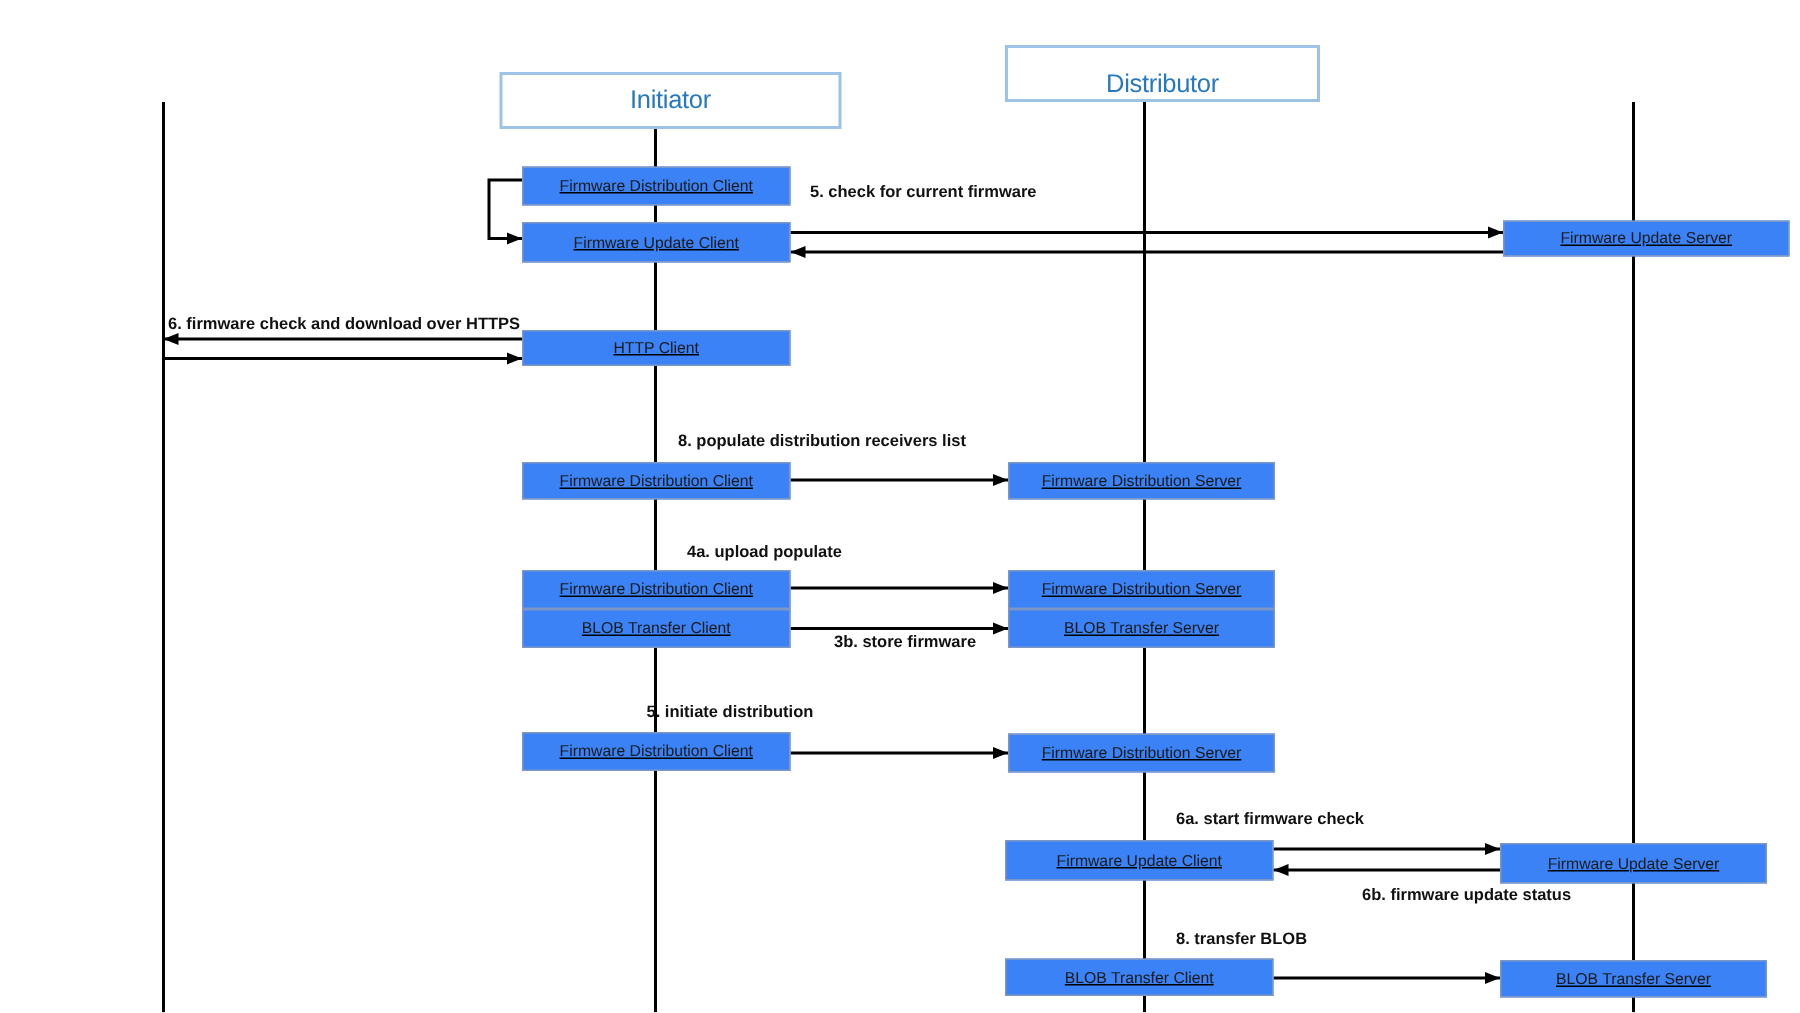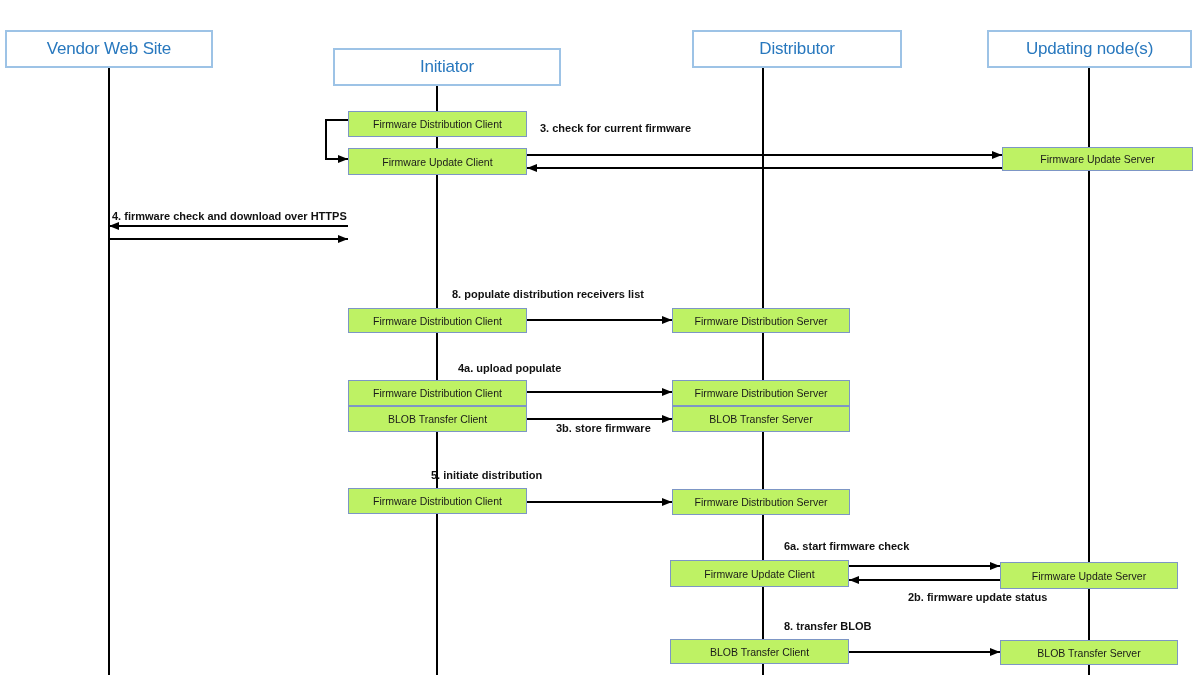--- a/index.html
+++ b/index.html
@@ -2,22 +2,22 @@
 <html><head>
 <meta charset="utf-8">
 <style>
   html,body{margin:0;padding:0;background:#ffffff;}
   #stage{position:relative;width:1200px;height:675px;background:#ffffff;overflow:hidden;
          font-family:"Liberation Sans",sans-serif;}
   .actor{position:absolute;top:30px;height:38px;background:#ffffff;border:2px solid #9DC3E6;
          box-sizing:border-box;display:flex;align-items:center;justify-content:center;z-index:3;}
   .actor span{font-size:17px;letter-spacing:-0.2px;color:#2878BE;white-space:nowrap;}
   .lifeline{position:absolute;width:2px;background:#000000;z-index:1;}
-  .node{position:absolute;background:#bef264;border:1px solid #7D96C5;box-sizing:border-box;
-        display:flex;align-items:center;justify-content:center;z-index:4;}
+  .node{position:absolute;background:#3b82f6;border:1px solid #7D96C5;box-sizing:border-box;
+        display:flex;align-items:center;justify-content:center;z-index:4;text-decoration:underline;}
   .node span{font-size:10.5px;color:#1a1a1a;white-space:nowrap;}
   .msg{position:absolute;font-size:11px;line-height:13px;font-weight:bold;color:#111111;
        white-space:nowrap;z-index:5;}
   #arrows{position:absolute;left:0;top:0;z-index:2;}
 </style>
 </head>
 <body>
 
 <div id="stage">
   <svg id="arrows" width="1200" height="675">
@@ -39,44 +39,41 @@
       <polygon points="672,419 662,415 662,423" fill="#000000"></polygon>
       <polyline points="527,502 672,502" fill="none" stroke="#000000" stroke-width="2"></polyline>
       <polygon points="672,502 662,498 662,506" fill="#000000"></polygon>
       <polyline points="849,566 1000,566" fill="none" stroke="#000000" stroke-width="2"></polyline>
       <polygon points="1000,566 990,562 990,570" fill="#000000"></polygon>
       <polyline points="1000,580 849,580" fill="none" stroke="#000000" stroke-width="2"></polyline>
       <polygon points="849,580 859,576 859,584" fill="#000000"></polygon>
       <polyline points="849,652 1000,652" fill="none" stroke="#000000" stroke-width="2"></polyline>
       <polygon points="1000,652 990,648 990,656" fill="#000000"></polygon>
     </svg>
-<div class="actor" style="left: 5px; width: 208px;">
-      <span>Vendor Web Site</span>
-    </div>
     <div class="lifeline" style="left: 108px; top: 68px; height: 607px;"></div>
     <div class="actor" style="left: 333px; width: 228px; margin-top: 18px;">
       <span>Initiator</span>
     </div>
     <div class="lifeline" style="left: 436px; top: 68px; height: 607px;"></div>
-    <div class="actor" style="left: 692px; width: 210px;">
+    <div class="actor" style="left: 670px; width: 210px; align-items: flex-end;">
       <span>Distributor</span>
     </div>
     <div class="lifeline" style="left: 762px; top: 68px; height: 607px;"></div>
-    <div class="actor" style="left: 987px; width: 205px;">
-      <span>Updating node(s)</span>
-    </div>
     <div class="lifeline" style="left: 1088px; top: 68px; height: 607px;"></div>
     <div class="node" style="left: 348px; top: 111px; width: 179px; height: 26px;">
       <span>Firmware Distribution Client</span>
     </div>
     <div class="node" style="left: 348px; top: 148px; width: 179px; height: 27px;">
       <span>Firmware Update Client</span>
     </div>
     <div class="node" style="left: 1002px; top: 147px; width: 191px; height: 24px;">
       <span>Firmware Update Server</span>
+    </div>
+    <div class="node" style="left: 348px; top: 220px; width: 179px; height: 24px;">
+      <span>HTTP Client</span>
     </div>
     <div class="node" style="left: 348px; top: 308px; width: 179px; height: 25px;">
       <span>Firmware Distribution Client</span>
     </div>
     <div class="node" style="left: 672px; top: 308px; width: 178px; height: 25px;">
       <span>Firmware Distribution Server</span>
     </div>
     <div class="node" style="left: 348px; top: 380px; width: 179px; height: 26px;">
       <span>Firmware Distribution Client</span>
     </div>
@@ -100,22 +97,22 @@
     </div>
     <div class="node" style="left: 1000px; top: 562px; width: 178px; height: 27px;">
       <span>Firmware Update Server</span>
     </div>
     <div class="node" style="left: 670px; top: 639px; width: 179px; height: 25px;">
       <span>BLOB Transfer Client</span>
     </div>
     <div class="node" style="left: 1000px; top: 640px; width: 178px; height: 25px;">
       <span>BLOB Transfer Server</span>
     </div>
-    <div class="msg" style="left: 540px; top: 122px;">3. check for current firmware</div>
-    <div class="msg" style="left: 112px; top: 210px;">4. firmware check and download over HTTPS</div>
+    <div class="msg" style="left: 540px; top: 122px;">5. check for current firmware</div>
+    <div class="msg" style="left: 112px; top: 210px;">6. firmware check and download over HTTPS</div>
     <div class="msg" style="left: 452px; top: 288px;">8. populate distribution receivers list</div>
     <div class="msg" style="left: 458px; top: 362px;">4a. upload populate</div>
     <div class="msg" style="left: 556px; top: 422px;">3b. store firmware</div>
     <div class="msg" style="left: 431px; top: 469px;">5. initiate distribution</div>
     <div class="msg" style="left: 784px; top: 540px;">6a. start firmware check</div>
-    <div class="msg" style="left: 908px; top: 591px;">2b. firmware update status</div>
+    <div class="msg" style="left: 908px; top: 591px;">6b. firmware update status</div>
     <div class="msg" style="left: 784px; top: 620px;">8. transfer BLOB</div>
   </div>
 
 </body></html>

